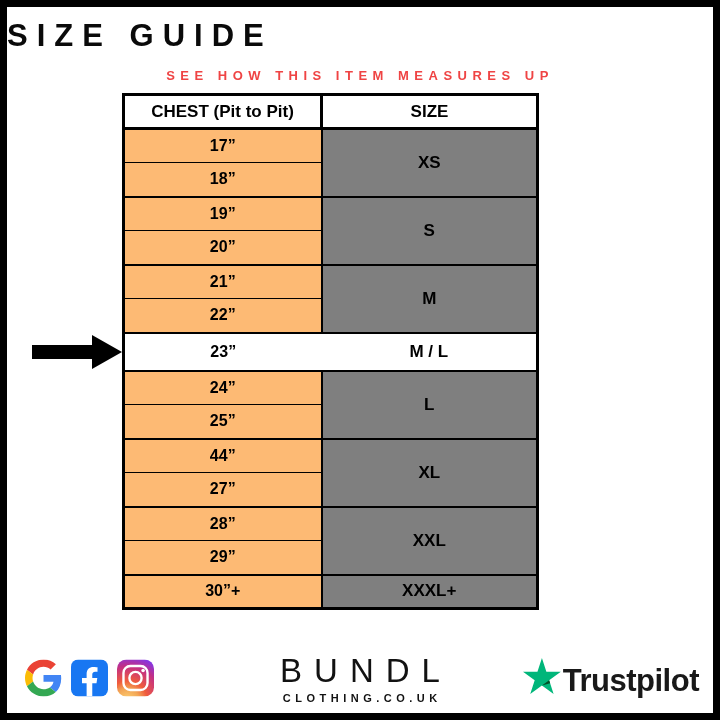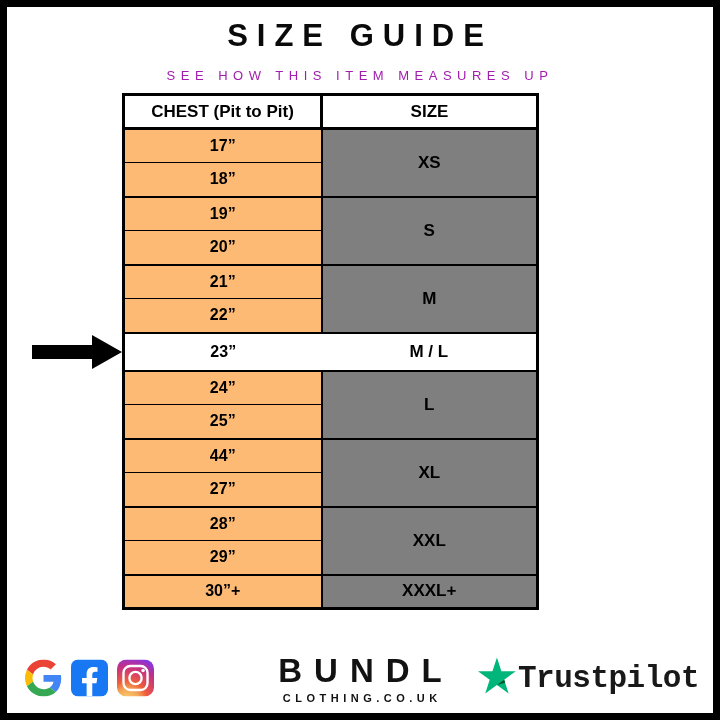--- a/index.html
+++ b/index.html
@@ -9,33 +9,32 @@
     background: #ffffff;
     border: 7px solid #000000;
     font-family: "Liberation Sans", sans-serif;
     color: #000000;
     overflow: hidden;
   }
 
   
   .title {
     margin-top: 11px;
-    text-align: center;
     font-size: 31px;
     font-weight: 800;
     letter-spacing: 9px;
     color: #0a0a0a;
   }
   .subtitle {
     margin-top: 14px;
     text-align: center;
     font-size: 13px;
-    font-weight: 400;
+    font-weight: 700;
     letter-spacing: 5.5px;
-    color: #a21caf;
+    color: #ef4444;
   }
 
   
   table.size-table {
     position: absolute;
     left: 115px;
     top: 86px;
     width: 417px;
     border-collapse: collapse;
     table-layout: fixed;
@@ -104,43 +103,42 @@
   .brand {
     position: absolute;
     left: 50%;
     top: 50%;
     transform: translate(-50%, -50%);
     text-align: center;
     white-space: nowrap;
   }
   .brand-name {
     font-size: 33px;
-    font-weight: 700;
+    font-weight: 400;
     letter-spacing: 12px;
     margin-right: -12px; 
     color: #121212;
   }
   .brand-domain {
     margin-top: 2px;
     font-size: 11px;
     font-weight: 700;
     letter-spacing: 4.5px;
     margin-right: -4.5px;
     color: #121212;
   }
   .trustpilot {
     position: absolute;
     right: 14px;
     top: 50%;
     transform: translateY(-50%);
     display: flex;
-    align-items: center;
+    align-items: flex-end;
     gap: 2px;
     white-space: nowrap;
-    font-family: Liberation Mono, monospace;
   }
   .trustpilot-label {
     font-size: 31px;
     font-weight: 700;
     letter-spacing: -0.5px;
     color: #191919;
   }
 </style>
 </head>
 <body>

